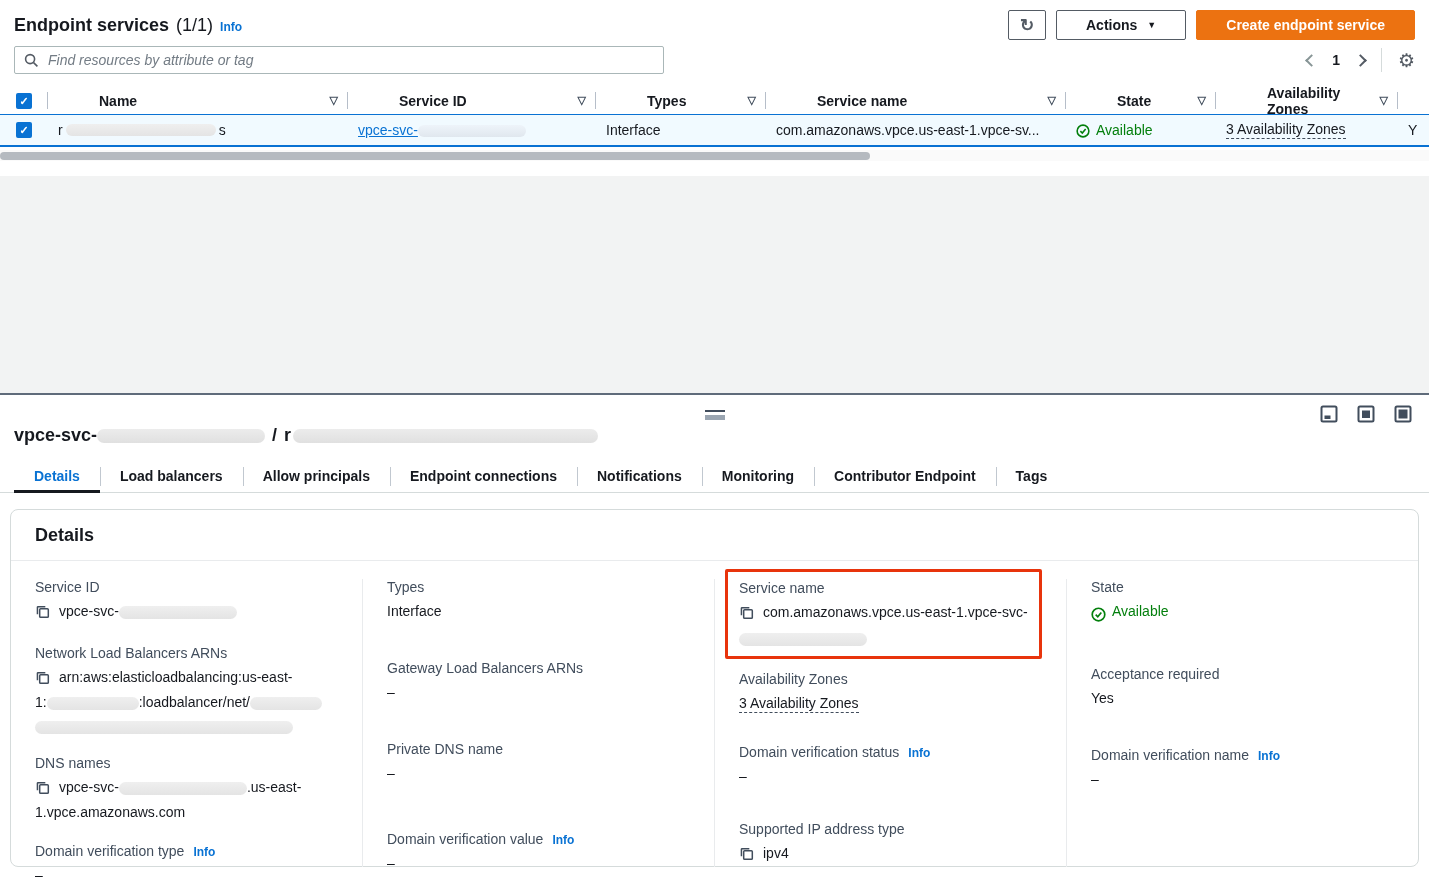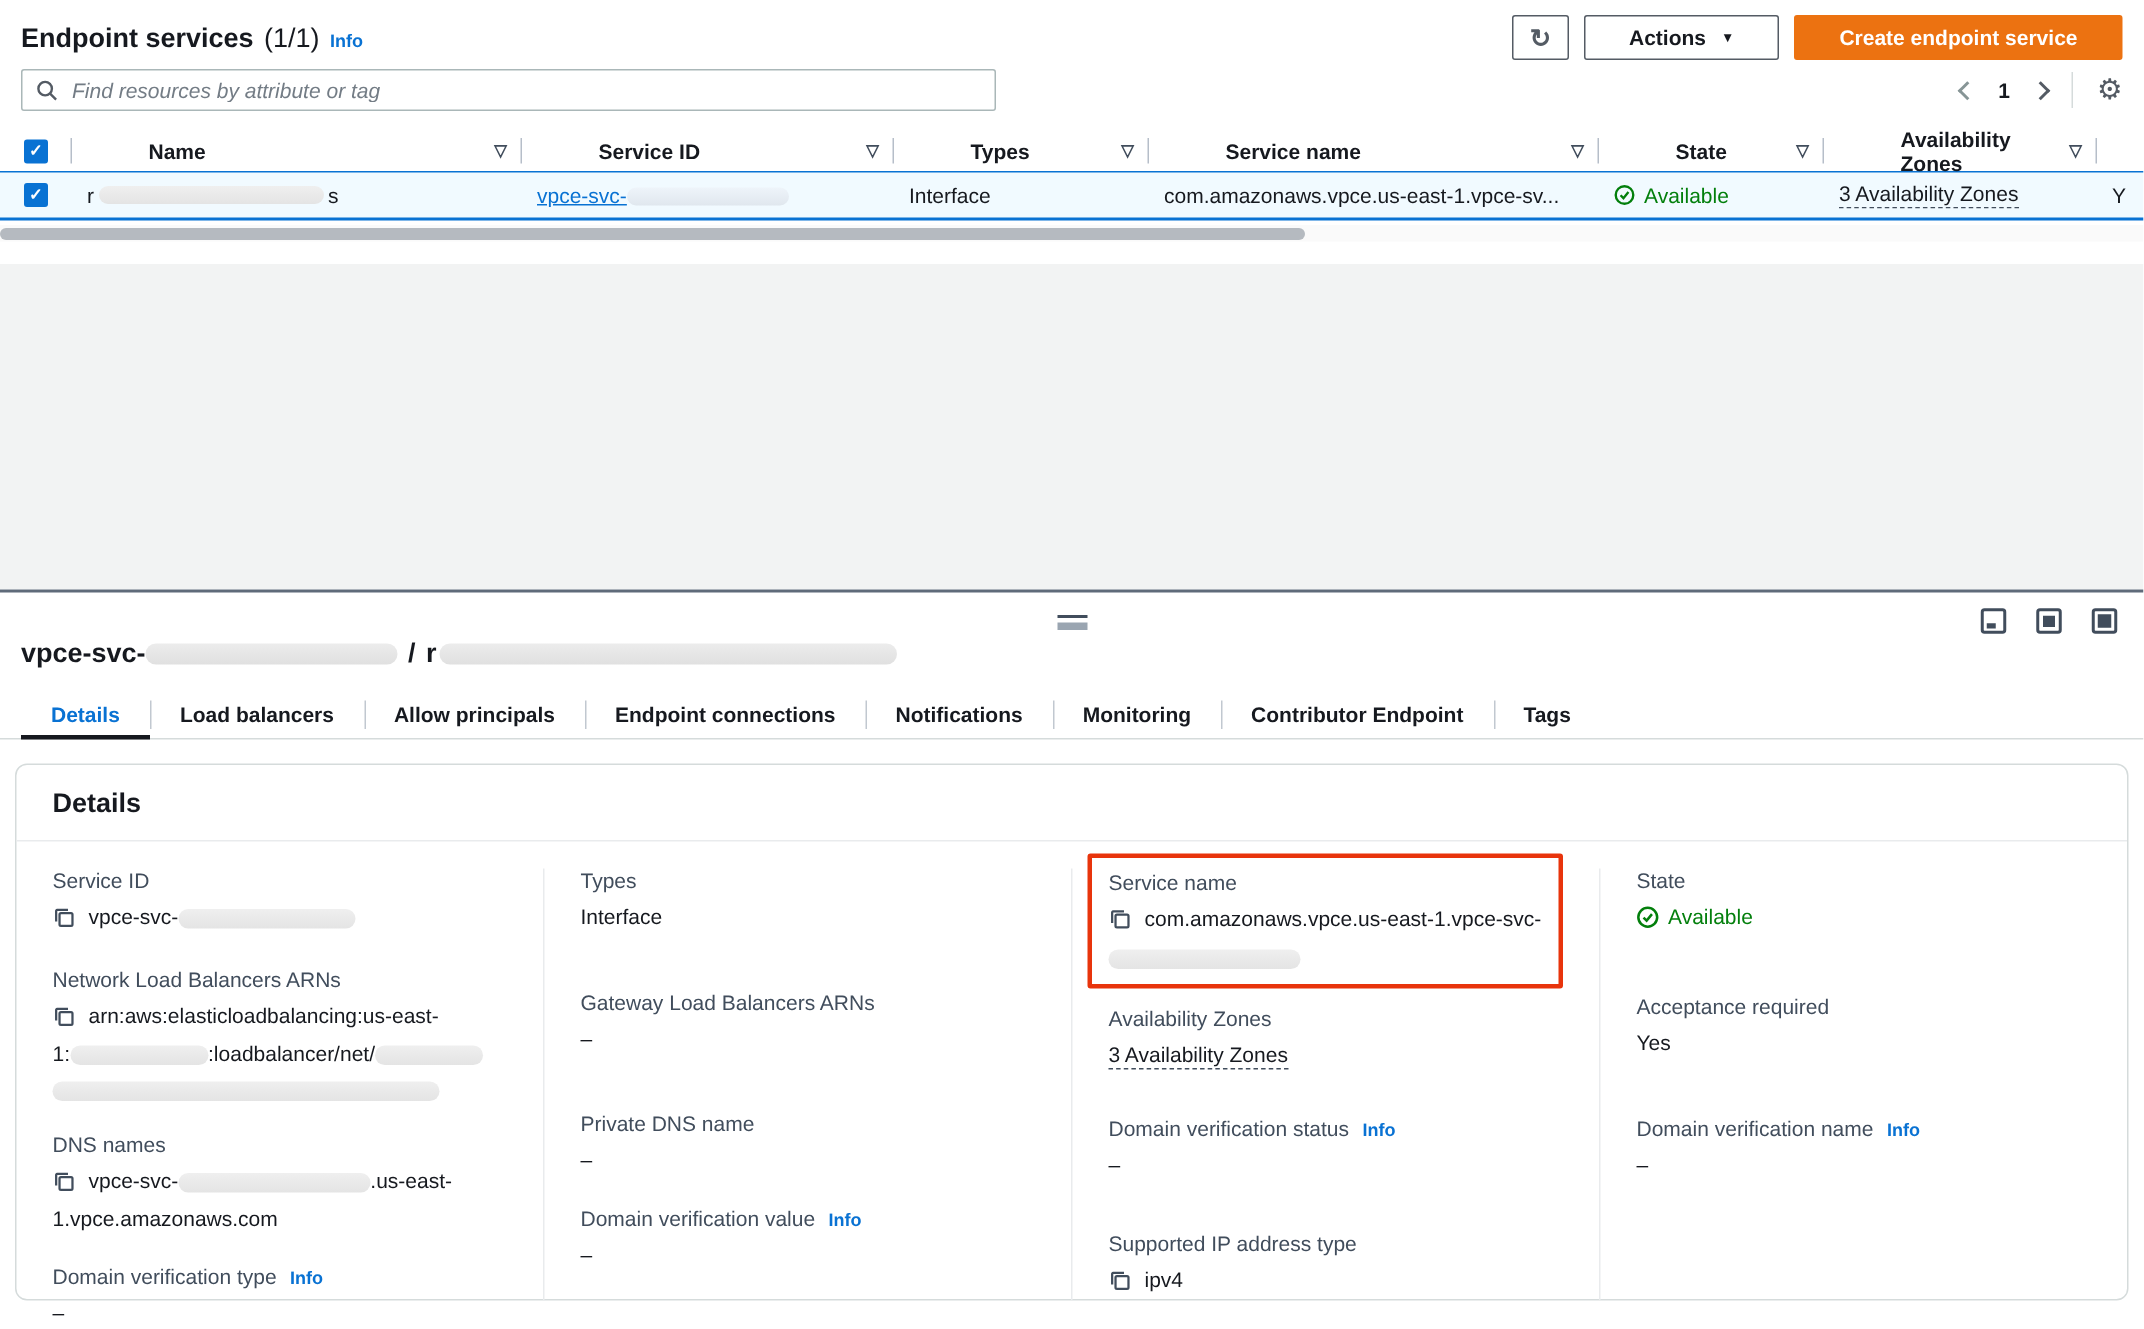--- a/index.html
+++ b/index.html
@@ -56,21 +56,21 @@
   .w-cut   { flex:1; overflow:hidden; }
   .trow { display:flex; align-items:center; height:33px; background:#f1faff;
           border-top:1px solid #0972d3; border-bottom:2px solid #0972d3; }
   .td { padding:0 10px; font-size:14px; display:flex; align-items:center; overflow:hidden; white-space:nowrap; }
   .cb { width:16px; height:16px; background:#0972d3; border-radius:2px; color:#fff;
         font-size:11px; line-height:16px; text-align:center; font-weight:700; cursor:pointer; }
   .rd { display:inline-block; height:12px; border-radius:7px;
         background:linear-gradient(#efefef,#e4e4e4); vertical-align:middle; }
   .link { color:#0972d3; text-decoration:underline; cursor:pointer; }
   .link .rd { background:linear-gradient(#eef4fa,#e0e7ee); }
-  .green { color:#037f0c; display:inline-flex; align-items:center; gap:6px; }
+  .green { color:#037f0c; display:inline-flex; align-items:flex-end; gap:6px; }
   .az-dashed { border-bottom:1px dashed #414d5c; padding-bottom:1px; cursor:pointer; }
   .hscroll { height:11px; margin-top:3px; background:#fafafa; position:relative; }
   .hthumb { position:absolute; left:0; top:2px; height:8px; width:870px; background:#b5bac0; border-radius:4px; cursor:pointer; }
   
   .gray-gap { position:absolute; top:176px; left:0; right:0; height:217px; background:#f2f3f3; }
   
   .split { position:absolute; top:393px; left:0; right:0; bottom:0; background:#fff;
            border-top:2px solid #5f6b7a; }
   .drag { position:absolute; top:15px; left:50%; transform:translateX(-50%); width:20px; cursor:row-resize; }
   .drag .l1 { height:2px; background:#414d5c; margin-bottom:3px; }
@@ -322,21 +322,21 @@
               <span>Gateway Load Balancers ARNs</span>
             </div>
           <div class="fvalue">–</div>
         </div>
         <div class="field" style="margin-top:38px">
           <div class="flabel">
               <span>Private DNS name</span>
             </div>
           <div class="fvalue">–</div>
         </div>
-        <div class="field" style="margin-top:20px">
+        <div class="field" style="margin-top:47px">
           <div class="flabel">
             <span>Domain verification value</span>
             <span class="info-link">Info</span>
           </div>
           <div class="fvalue">–</div>
         </div>
       </div>
 
       <div class="col">
         <div class="redbox">

